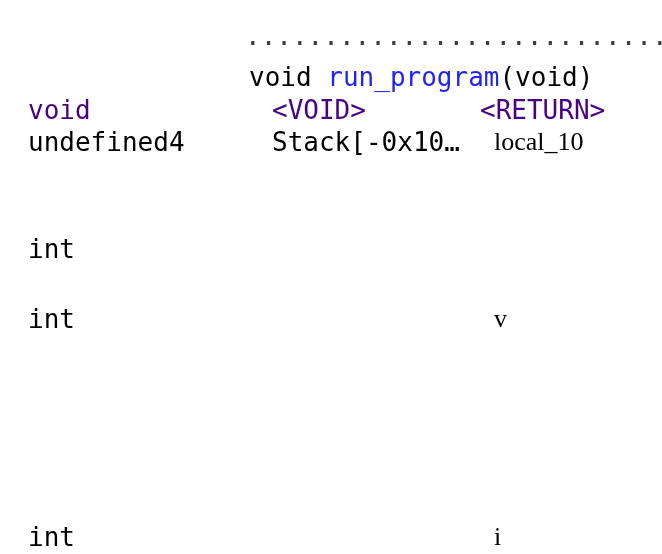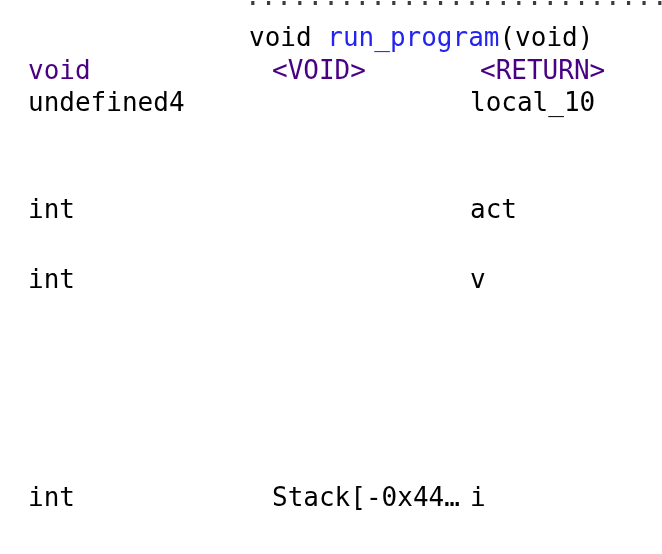--- a/index.html
+++ b/index.html
@@ -14,34 +14,35 @@
     position: relative;
     font-family: "DejaVu Sans Mono", "Liberation Mono", monospace;
     font-size: 26px;
     line-height: 34px;
     white-space: pre;
     color: #000000;
   }
   .listing {
     position: absolute;
     inset: 0;
+    margin-top: 40px;
   }
   .row {
     position: absolute;
     left: 0;
     width: 662px;
     height: 34px;
   }
   .f {
     position: absolute;
     top: 0;
   }
   .c1 { left: 28px; }
   .c2 { left: 272px; }
-  .c3 { left: 470px; }
+  .c3 { left: 494px; font-family: Liberation Serif, serif; }
   .c3r { left: 480px; }
 
   .r-dots  { top: -21px; left: 245px; width: 430px; color: var(--sep-color, #3d3d3d); }
   .r-sig   { top: 20px;  left: 249px; width: 413px; }
   .r-ret   { top: 53px;  color: var(--kw-color, #4a0082); }
   .r-local { top: 85px; text-align: center;  }
   .r-arr   { top: 156px; }
   .r-act   { top: 192px; }
   .r-v     { top: 262px; }
   .r-i     { top: 480px; }
@@ -63,36 +64,35 @@
   <div class="row r-sig"><span>void </span><span class="fn">run_program</span><span>(void)</span></div>
 
   <div class="row r-ret">
     <span class="f c1 kw">void</span>
     <span class="f c3r kw">&lt;RETURN&gt;</span>
     <span class="f c2 kw">&lt;VOID&gt;</span>
   </div>
 
   <div class="row r-local">
     <span class="f c1">undefined4</span>
+    <span class="f c2">Stack[-0x10…</span>
     <span class="f c3">local_10</span>
   </div>
 
 
   <div class="row r-act">
     <span class="f c1">int</span>
-    <span class="f c3">act</span>
   </div>
 
   <div class="row r-v">
     <span class="f c1">int</span>
     <span class="f c3">v</span>
   </div>
 
   <div class="row r-i">
     <span class="f c1">int</span>
-    <span class="f c2">Stack[-0x44…</span>
     <span class="f c3">i</span>
   </div>
 
 </div>
 
 
 
 
 </body></html>

